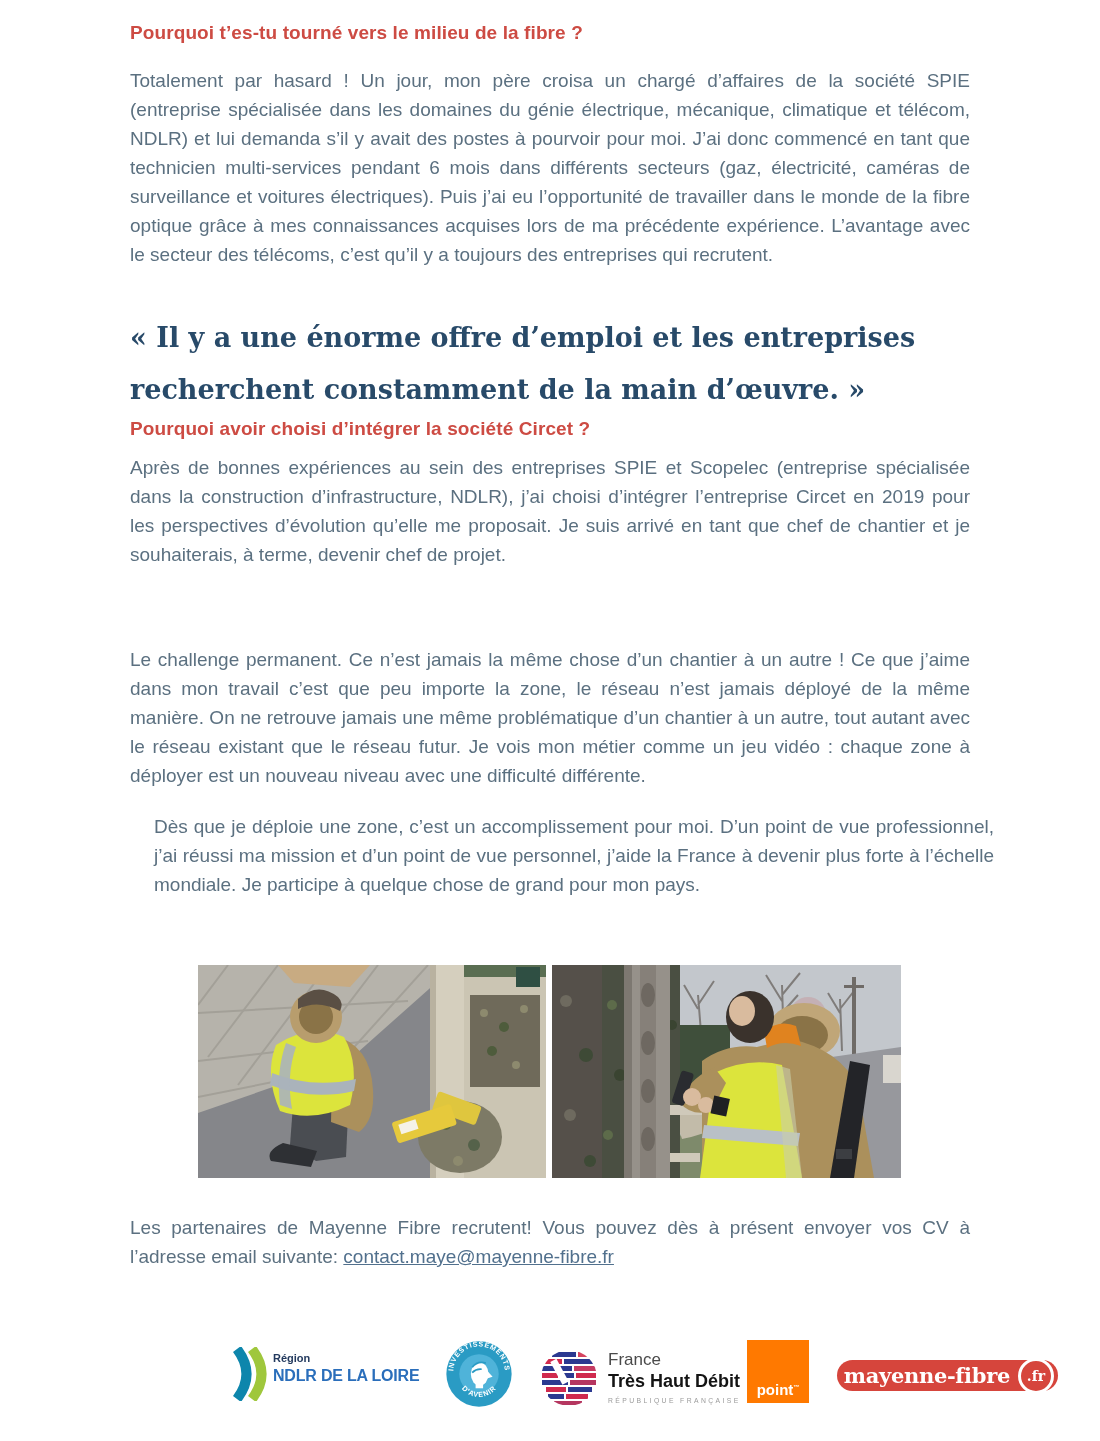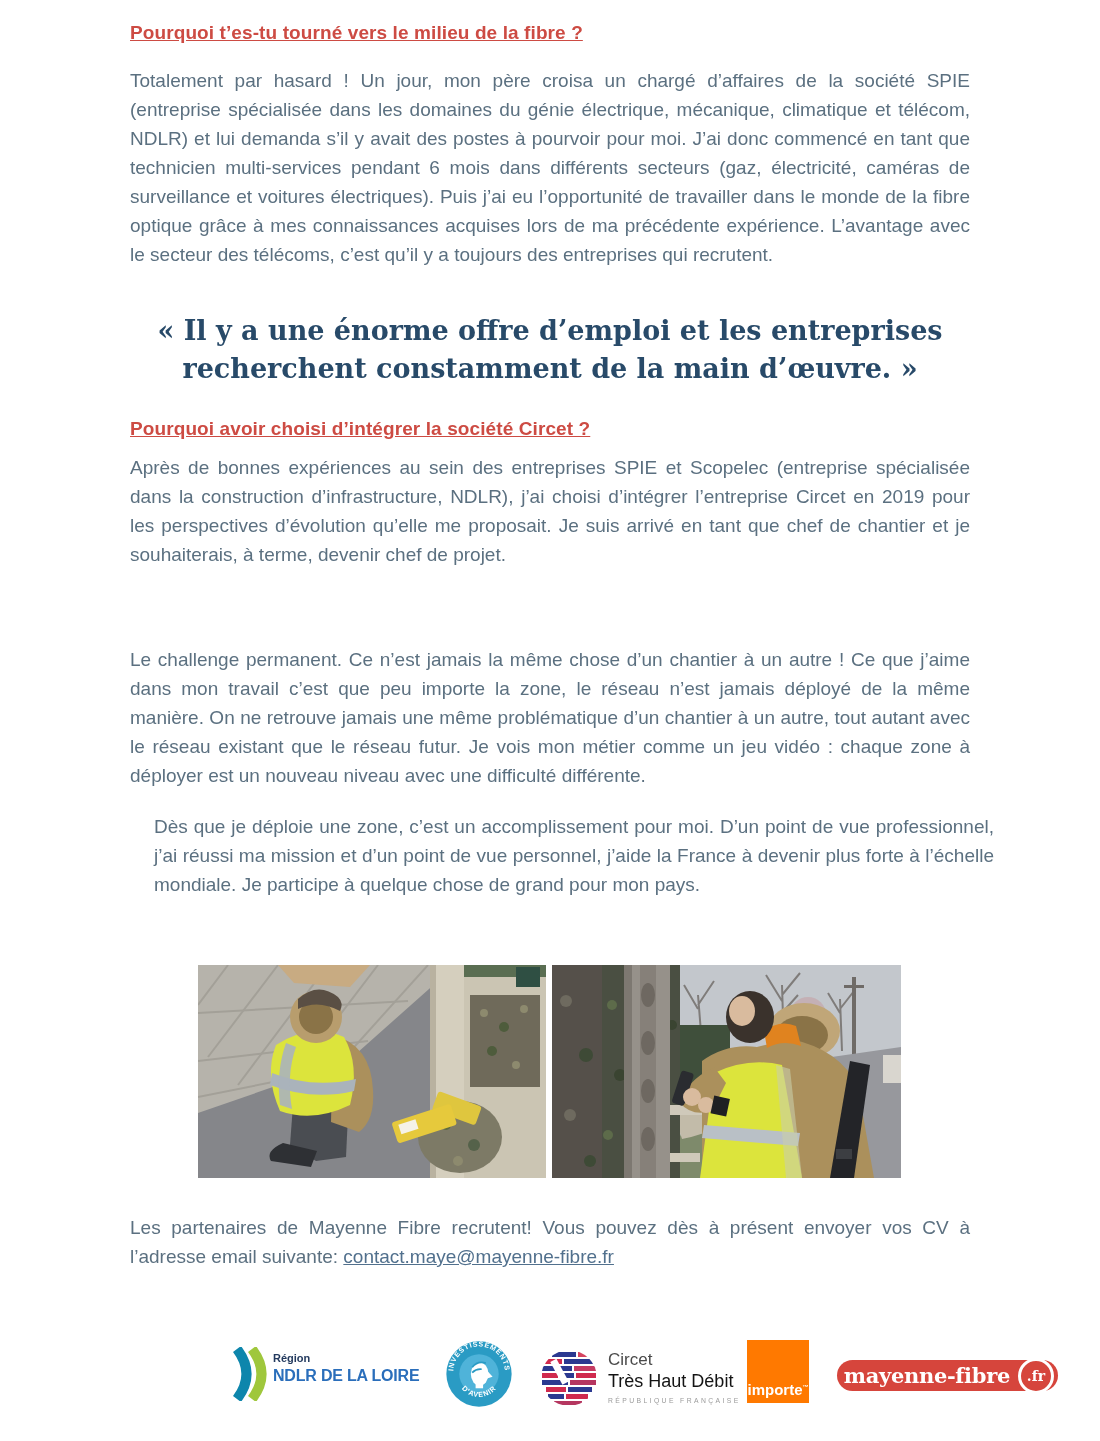--- a/index.html
+++ b/index.html
@@ -9,35 +9,34 @@
     background:#ffffff;
     overflow:hidden;
     font-family:"Liberation Sans", sans-serif;
   }
   .abs{position:absolute;}
   .heading{
     left:130px;width:840px;
     font-size:19px;font-weight:bold;
     color:#cd4b43;
     letter-spacing:0.1px;
-    text-decoration:underline;
   }
   .body-par{
     left:130px;width:840px;
     font-size:19px;line-height:29px;
     color:#5b7080;
     text-align:justify;
     margin:0;
   }
   .quote{
     left:130px;width:840px;
-    text-align:center;
+    text-align:left;
     font-family:"DejaVu Serif", serif;
     font-weight:600;
-    font-size:27px;line-height:38px;
+    font-size:27px;line-height:52px;
     color:#284a69;
   }
   .photo{border:0;}
   .email-link{
     color:#51708d;
     text-decoration:underline;
     cursor:pointer;
   }
   
   .lm-circle{
@@ -49,21 +48,21 @@
   .lm-name{font-size:10px;font-weight:bold;letter-spacing:0.4px;margin-top:2px;}
   .lm-sub{font-size:5.5px;margin-top:1px;opacity:0.9;}
   .pdl-crescents{left:230px;top:1347px;}
   .pdl-text{left:273px;top:1352px;}
   .pdl-region{font-size:11px;font-weight:bold;color:#233a5e;}
   .pdl-name{font-size:16px;font-weight:bold;color:#2a6ebb;letter-spacing:-0.2px;margin-top:3px;}
   .inv-logo{left:445px;top:1340px;}
   .thd-logo{left:538px;top:1347px;}
   .thd-text{left:608px;top:1350px;}
   .thd-l1{font-size:17px;color:#4a4a4a;}
-  .thd-l2{font-size:18px;font-weight:normal;color:#141414;margin-top:1px;}
+  .thd-l2{font-size:18px;font-weight:bold;color:#141414;margin-top:1px;}
   .thd-l3{font-size:6.8px;letter-spacing:2.4px;color:#9a9a9a;margin-top:5px;}
   .orange-sq{
     left:747px;top:1340px;width:62px;height:63px;
     background:#ff7900;
     display:flex;align-items:flex-end;justify-content:center;
   }
   .orange-label{color:#ffffff;font-size:15px;font-weight:bold;padding-bottom:5px;}
   .orange-tm{font-size:6px;vertical-align:super;}
   .mf-pill{
     left:837px;top:1360px;width:221px;height:31px;
@@ -267,27 +266,27 @@
         <rect x="10" y="47" width="16" height="5" fill="#2b3990"></rect>
           <rect x="28" y="47" width="22" height="5" fill="#d02a4e"></rect>
         <rect x="16" y="54" width="28" height="4" fill="#b53660"></rect>
         <g transform="rotate(-28 31 31)">
             <rect x="22" y="8" width="7" height="26" fill="#ffffff"></rect>
           </g>
       </g>
     </svg>
   </div>
   <div class="abs thd-text">
-    <div class="thd-l1">Circet</div>
+    <div class="thd-l1">France</div>
     <div class="thd-l2">Très Haut Débit</div>
     <div class="thd-l3">RÉPUBLIQUE FRANÇAISE</div>
   </div>
 
   <div class="abs orange-sq">
-    <div class="orange-label"><span>importe</span><span class="orange-tm">™</span></div>
+    <div class="orange-label"><span>point</span><span class="orange-tm">™</span></div>
   </div>
 
   <div class="abs mf-pill">
     <span class="mf-name">mayenne-fibre</span>
     <span class="mf-fr">.fr</span>
   </div>
 
 </div>
 
 </body></html>

